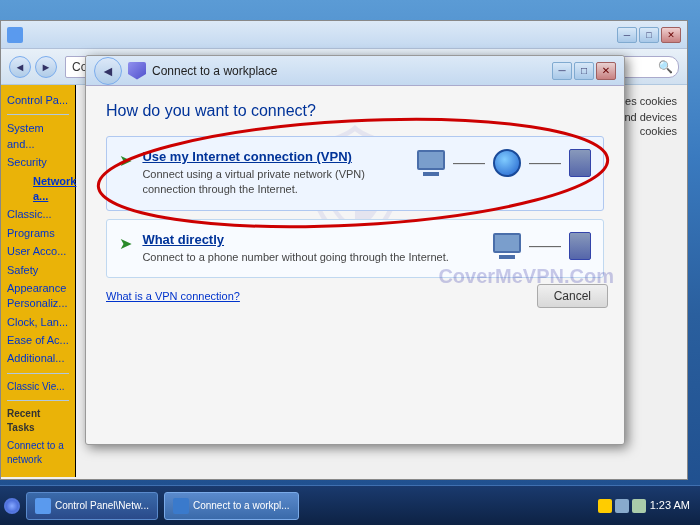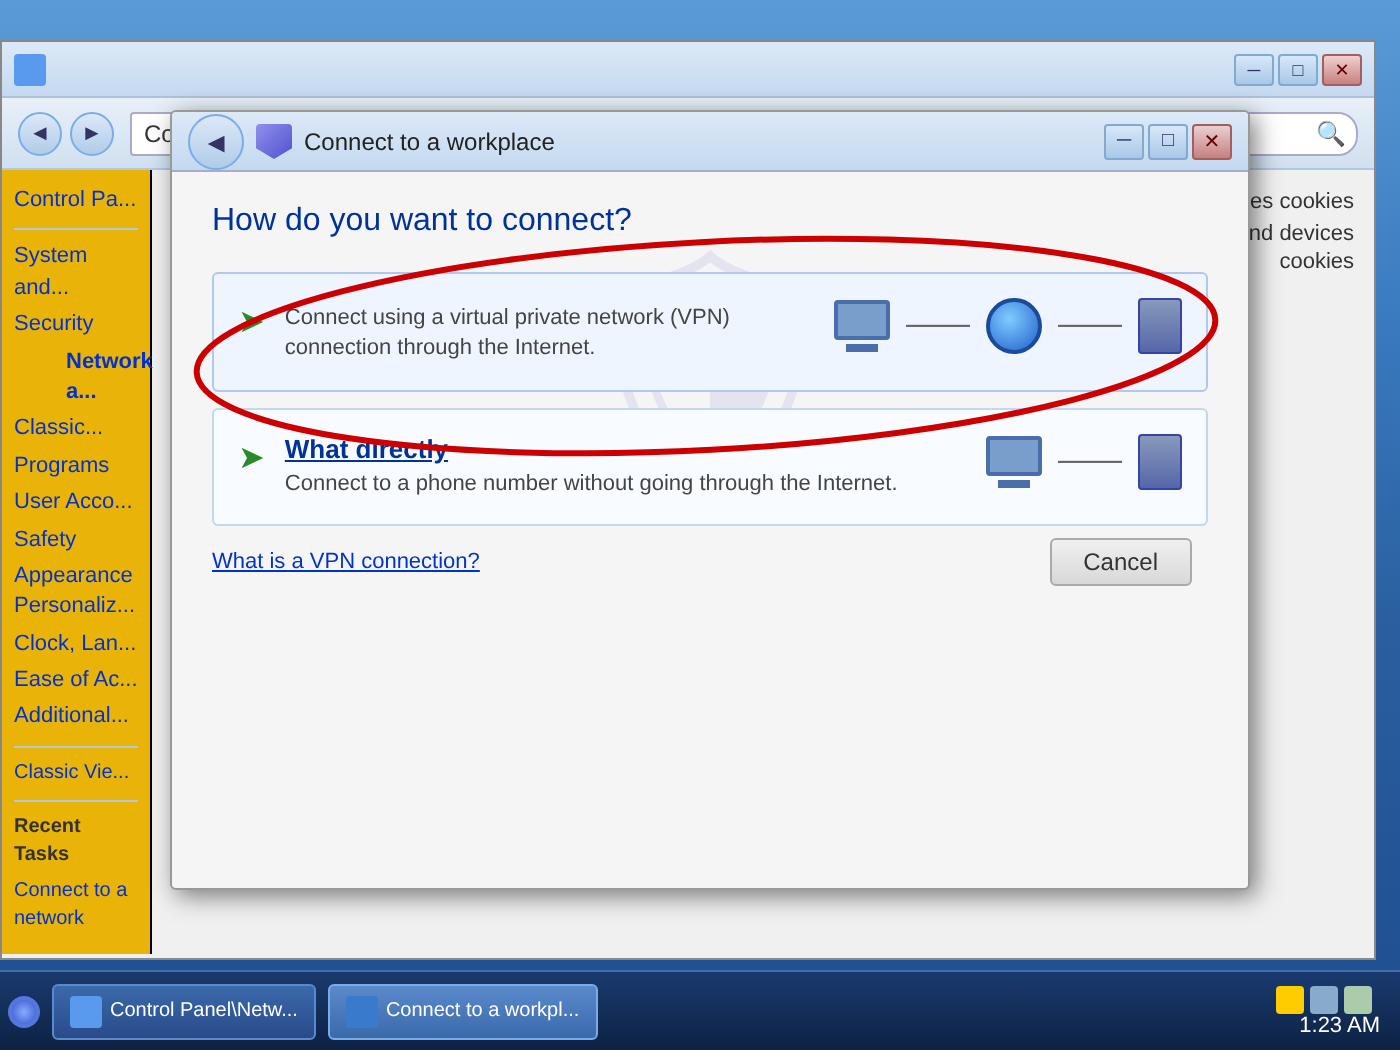--- a/index.html
+++ b/index.html
@@ -103,20 +103,21 @@
     .sidebar-item {
       font-size: 11px;
       color: #0033cc;
       margin-bottom: 3px;
       cursor: pointer;
       line-height: 1.4;
     }
 
     .sidebar-item.active {
       font-weight: bold;
+      text-decoration: underline;
       padding-left: 26px;
     }
 
     .sidebar-divider {
       height: 1px;
       background: #b0c8e0;
       margin: 6px 0;
     }
 
     .cp-main {
@@ -164,26 +165,25 @@
     .taskbar-icon {
       width: 16px;
       height: 16px;
       background: #5a9aee;
       border-radius: 2px;
       flex-shrink: 0;
     }
 
     .taskbar-tray {
       display: flex;
-      align-items: flex-end;
+      align-items: flex-start;
       gap: 0;
       padding: 0 6px;
       color: white;
       font-size: 10px;
-      flex-direction: column;
     }
 
     .tray-icons {
       display: flex;
       gap: 3px;
       margin-right: 4px;
     }
 
     
     .dialog-overlay {
@@ -329,21 +329,21 @@
       text-decoration: underline;
       cursor: pointer;
       font-size: 11px;
       margin-top: 12px;
       display: block;
     }
 
     .dialog-footer {
       position: absolute;
       bottom: 10px;
-      right: 28px;
+      right: 16px;
     }
 
     .cancel-btn {
       padding: 4px 16px;
       background: linear-gradient(180deg, #f0f0f0, #d8d8d8);
       border: 1px solid #aaa;
       border-radius: 3px;
       font-size: 12px;
       cursor: pointer;
       color: #333;
@@ -501,20 +501,21 @@
 
     <div class="dialog-body" style="position:relative;">
 
       <div class="shield-watermark" style="font-size:120px;opacity:0.12;position:absolute;top:30px;left:50%;transform:translateX(-50%);color:#7070cc;z-index:1;">🛡</div>
 
       <div class="dialog-question">How do you want to connect?</div>
 
       <div class="option-item" style="position:relative;z-index:2;background:#eef5ff;border-color:#b0c8f0;">
         <span class="option-arrow">➤</span>
         <div class="option-content">
+          <div class="option-title">Use my Internet connection (VPN)</div>
           <div class="option-desc">Connect using a virtual private network (VPN) connection through the Internet.</div>
         </div>
         <div class="option-images">
           <div style="display:flex;flex-direction:column;align-items:center;gap:2px;">
             <div style="width:28px;height:20px;background:#7a9ecc;border:2px solid #4a6eaa;border-radius:2px;"></div>
             <div style="width:16px;height:4px;background:#4a6eaa;"></div>
           </div>
           <div style="font-size:16px;color:#666;">——</div>
           <div style="width:28px;height:28px;background:radial-gradient(circle at 40% 35%,#80ccff,#2060cc);border-radius:50%;border:2px solid #1a4a99;"></div>
           <div style="font-size:16px;color:#666;">——</div>
@@ -533,20 +534,21 @@
             <div style="width:28px;height:20px;background:#7a9ecc;border:2px solid #4a6eaa;border-radius:2px;"></div>
             <div style="width:16px;height:4px;background:#4a6eaa;"></div>
           </div>
           <div style="font-size:16px;color:#666;">——</div>
           <div style="width:22px;height:28px;background:linear-gradient(180deg,#8899bb,#5566aa);border:1px solid #3344aa;border-radius:2px;"></div>
         </div>
       </div>
 
       <a class="vpn-link" href="#">What is a VPN connection?</a>
 
+      <div class="watermark-text">CoverMeVPN.Com</div>
 
       <div class="dialog-footer">
         <button class="cancel-btn">Cancel</button>
       </div>
     </div>
   </div>
 
   <svg style="position:absolute;top:113px;left:88px;width:530px;height:120px;z-index:60;pointer-events:none;">
     <ellipse cx="265" cy="60" rx="255" ry="52" fill="none" stroke="#cc0000" stroke-width="3" transform="rotate(-3 265 60)"></ellipse>
   </svg>

